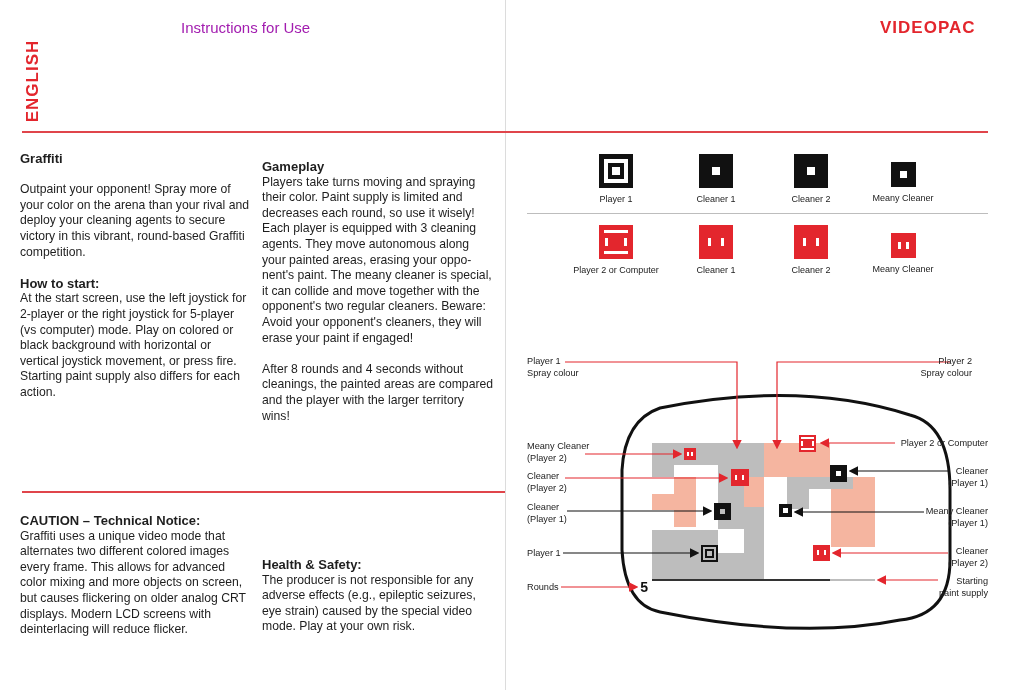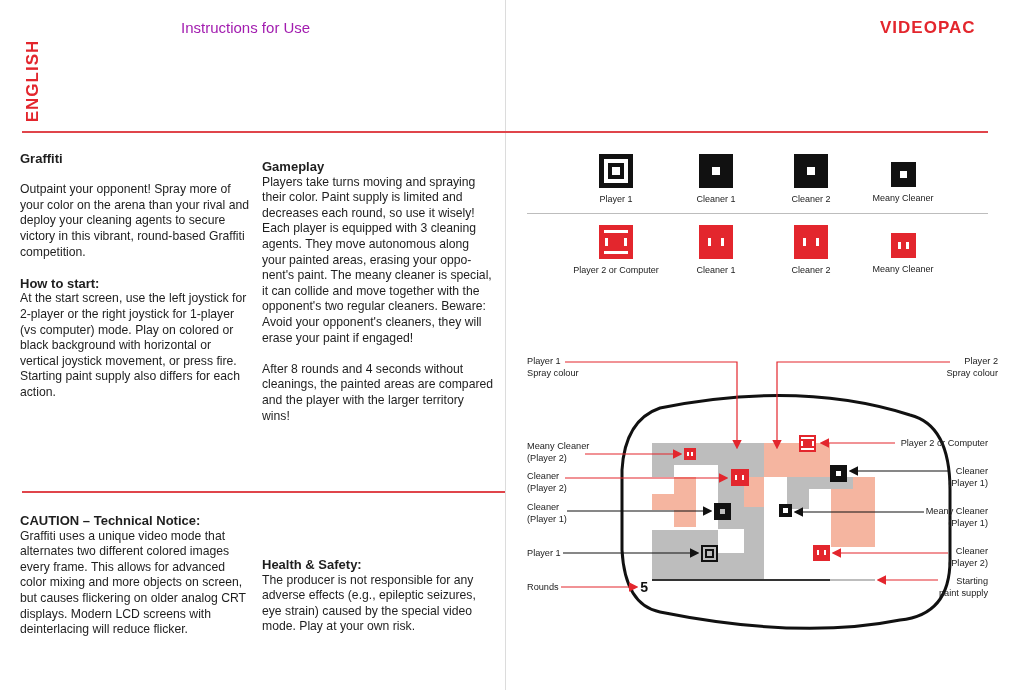--- a/index.html
+++ b/index.html
@@ -33,21 +33,21 @@
     <span>ENGLISH</span>
   </div>
 <div class="abs logo">VIDEOPAC</div>
 
 <div class="abs col" style="left:20px;top:151px;width:230px;">
   <h3>Graffiti</h3>
   <div class="gap"></div>
   <p>Outpaint your opponent! Spray more of your color on the arena than your rival and deploy your cleaning agents to secure victory in this vibrant, round-based Graffiti competition.</p>
   <div class="gap"></div>
   <h3>How to start:</h3>
-  <p>At the start screen, use the left joystick for 2-player or the right joystick for 1-player (vs computer) mode. Play on colored or black background with horizontal or vertical joystick movement, or press fire. Starting paint supply also differs for each action.</p>
+  <p>At the start screen, use the left joystick for 2-player or the right joystick for 5-player (vs computer) mode. Play on colored or black background with horizontal or vertical joystick movement, or press fire. Starting paint supply also differs for each action.</p>
 </div>
 
 <div class="abs col" style="left:262px;top:159px;width:232px;">
   <h3>Gameplay</h3>
   <p>Players take turns moving and spraying their color. Paint supply is limited and decreases each round, so use it wisely! Each player is equipped with 3 cleaning agents. They move autonomous along your painted areas, erasing your oppo-nent's paint. The meany cleaner is special, it can collide and move together with the opponent's two regular cleaners. Beware: Avoid your opponent's cleaners, they will erase your paint if engaged!</p>
   <div class="gap"></div>
   <p>After 8 rounds and 4 seconds without cleanings, the painted areas are compared and the player with the larger territory wins!</p>
 </div>
 
 <div class="abs col" style="left:20px;top:513px;width:230px;">
@@ -229,21 +229,21 @@
     <polyline points="924,512 796,512" stroke="#111" marker-end="url(#ahk)"></polyline>
     <polyline points="948,553 834,553" stroke="#e3262d" marker-end="url(#ahr)"></polyline>
     <polyline points="938,580 879,580" stroke="#e3262d" marker-end="url(#ahr)"></polyline>
   </g>
 </svg>
 
 <div class="lab" style="left:527px;top:356px;">
     <div>Player 1</div>
     <div>Spray colour</div>
   </div>
-<div class="lab r" style="right:12px;top:356px;">
+<div class="lab r" style="right:38px;top:356px;">
     <div>Player 2</div>
     <div>Spray colour</div>
   </div>
 <div class="lab" style="left:527px;top:441px;">
     <div>Meany Cleaner</div>
     <div>(Player 2)</div>
   </div>
 <div class="lab" style="left:527px;top:471px;">
     <div>Cleaner</div>
     <div>(Player 2)</div>

